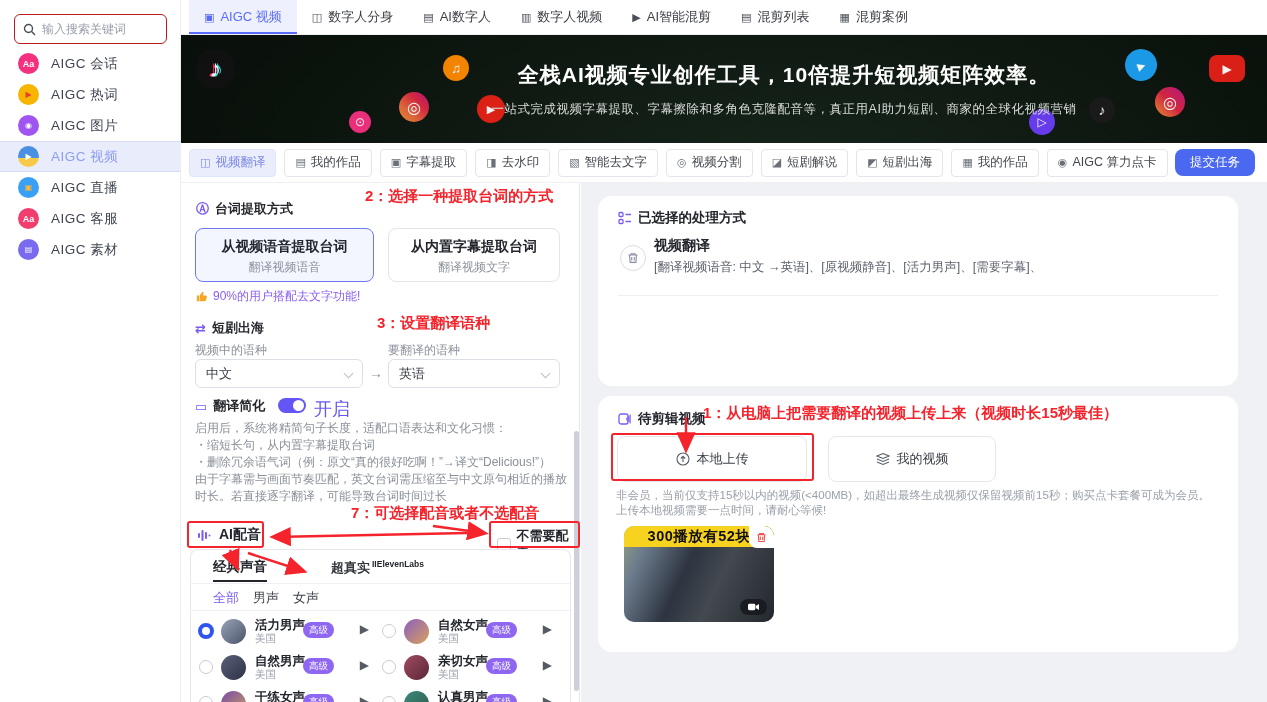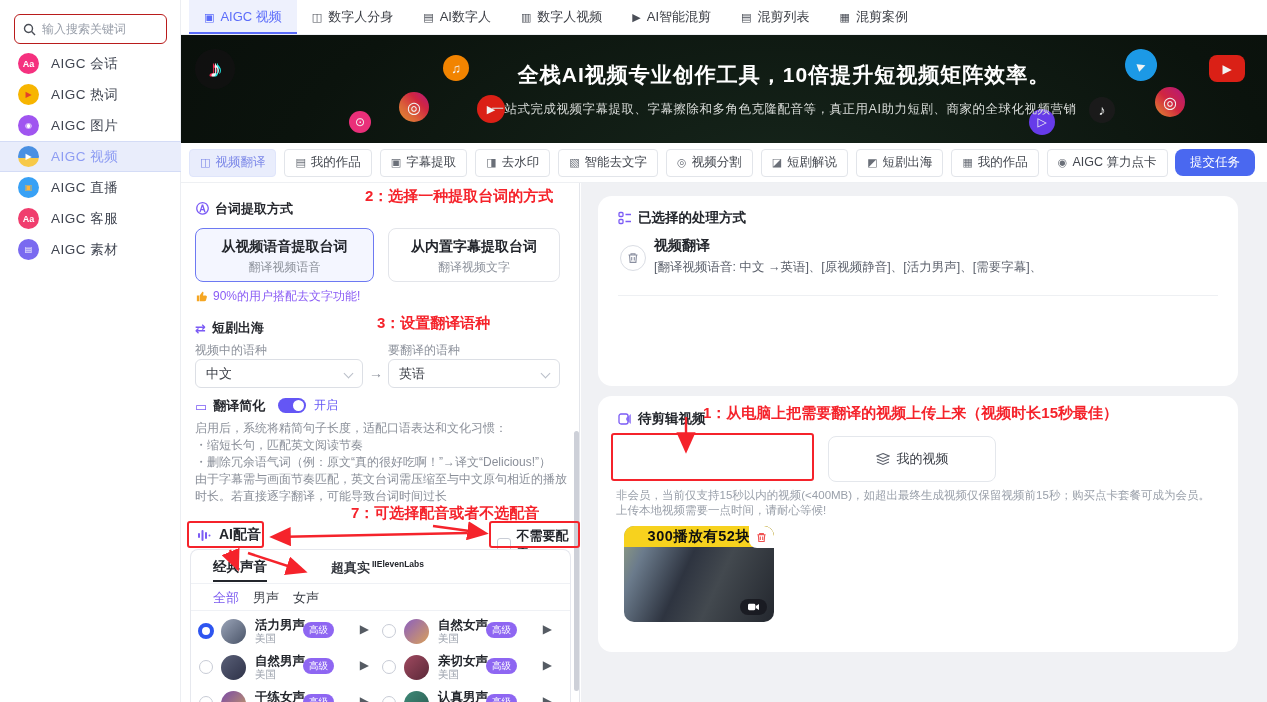--- a/index.html
+++ b/index.html
@@ -64,21 +64,21 @@
   .mcard.sel{border:1.5px solid #6d79f2;background:#f4f6ff}
   .mcard .t{font-size:14px;font-weight:bold;color:#23262c;margin-top:9px}
   .mcard .s{font-size:12px;color:#8c919b;margin-top:3px}
   .tip{position:absolute;display:flex;align-items:center;gap:5px;font-size:12px;color:#8a5cf5;cursor:pointer}
   .flabel{position:absolute;font-size:12px;color:#8c919b}
   .select{position:absolute;height:29px;border:1px solid #dcdfe5;border-radius:6px;background:#fff;display:flex;align-items:center;padding:0 10px;font-size:13px;color:#3a3e46;cursor:pointer}
   .chev{position:absolute;right:10px;top:10px;width:7px;height:7px;border-right:1.5px solid #b9bec8;border-bottom:1.5px solid #b9bec8;transform:rotate(45deg)}
   .arrow-g{position:absolute;font-size:14px;color:#8c919b}
   .toggle{position:absolute;width:28px;height:15px;background:#6456f5;border-radius:8px;cursor:pointer}
   .toggle .knob{position:absolute;right:2px;top:2px;width:11px;height:11px;border-radius:50%;background:#fff}
-  .onlbl{position:absolute;font-size:12px;color:#6456f5}
+  .onlbl{position:absolute;font-size:18px;color:#6456f5}
   .para{position:absolute;font-size:12px;color:#8a8f99;line-height:17px;width:372px}
   .aidub{position:absolute;display:flex;align-items:center;gap:6px;font-size:14px;font-weight:bold;color:#23262c}
   .nodub{position:absolute;display:flex;align-items:center;gap:6px;cursor:pointer}
   .nodub .cb{width:14px;height:14px;border:1px solid #c9cdd6;border-radius:3px;background:#fff}
   .nodub .nl{font-size:13px;font-weight:bold;color:#23262c}
 
   
   .vpanel{position:absolute;left:9px;top:366px;width:381px;height:153px;border:1px solid #e6e8ee;border-bottom:0;border-radius:8px 8px 0 0;background:#fff}
   .vtab1{position:absolute;left:22px;top:8px;font-size:13.5px;font-weight:bold;color:#23262c;cursor:pointer}
   .vtab1::after{content:"";position:absolute;left:0;right:0;bottom:-6px;height:2px;background:#23262c}
@@ -306,21 +306,21 @@
       <span class="pm">▭</span>
       <span>翻译简化</span>
     </div>
     <div class="toggle" style="left:97px;top:215px">
         <span class="knob"></span>
       </div>
     <div class="onlbl" style="left:133px;top:214px">开启</div>
 
     <div class="para" style="left:14px;top:237px">
       <div>启用后，系统将精简句子长度，适配口语表达和文化习惯：</div>
-      <div>・缩短长句，匹配英文阅读节奏</div>
+      <div>・缩短长句，从内置字幕提取台词</div>
       <div>・删除冗余语气词（例：原文“真的很好吃啊！”→译文“Delicious!”）</div>
       <div>由于字幕需与画面节奏匹配，英文台词需压缩至与中文原句相近的播放时长。若直接逐字翻译，可能导致台词时间过长</div>
     </div>
 
     <div class="red-note" style="left:170px;top:321px">7：可选择配音或者不选配音</div>
 
     <div class="aidub" style="left:17px;top:343px">
       <svg width="15" height="13" viewBox="0 0 15 13">
           <rect x="0" y="4" width="2" height="5" rx="1" fill="#7b5bf5"></rect>
           <rect x="3.5" y="1" width="2" height="11" rx="1" fill="#7b5bf5"></rect>
@@ -422,20 +422,27 @@
     <div class="rcard card2">
       <div class="rhead" style="left:20px;top:14px">
         <svg width="14" height="14" viewBox="0 0 14 14">
             <rect x="1" y="2" width="9" height="10" rx="2" fill="none" stroke="#7b5bf5" stroke-width="1.3"></rect>
             <path d="M8 6l5-4v10l-5-4z" fill="#7b5bf5" opacity=".7"></path>
           </svg>
         <span>待剪辑视频</span>
       </div>
       <div class="red-note" style="left:105px;top:8px">1：从电脑上把需要翻译的视频上传上来（视频时长15秒最佳）</div>
 
+      <div class="upbtn" style="left:19px;width:190px">
+        <svg width="14" height="14" viewBox="0 0 14 14">
+            <circle cx="7" cy="7" r="6" fill="none" stroke="#5a5f6a" stroke-width="1.1"></circle>
+            <path d="M7 10V4.5M4.8 6.5L7 4.3l2.2 2.2" fill="none" stroke="#5a5f6a" stroke-width="1.1"></path>
+          </svg>
+        <span>本地上传</span>
+      </div>
       <div class="upbtn" style="left:230px;width:168px">
         <svg width="14" height="14" viewBox="0 0 14 14">
             <path d="M7 1.5L13 4 7 6.5 1 4z" fill="none" stroke="#5a5f6a" stroke-width="1.1"></path>
             <path d="M1 7l6 2.5L13 7M1 10l6 2.5 6-2.5" fill="none" stroke="#5a5f6a" stroke-width="1.1"></path>
           </svg>
         <span>我的视频</span>
       </div>
 
       <div class="note">非会员，当前仅支持15秒以内的视频(&lt;400MB)，如超出最终生成视频仅保留视频前15秒；购买点卡套餐可成为会员。上传本地视频需要一点时间，请耐心等候!</div>
 

